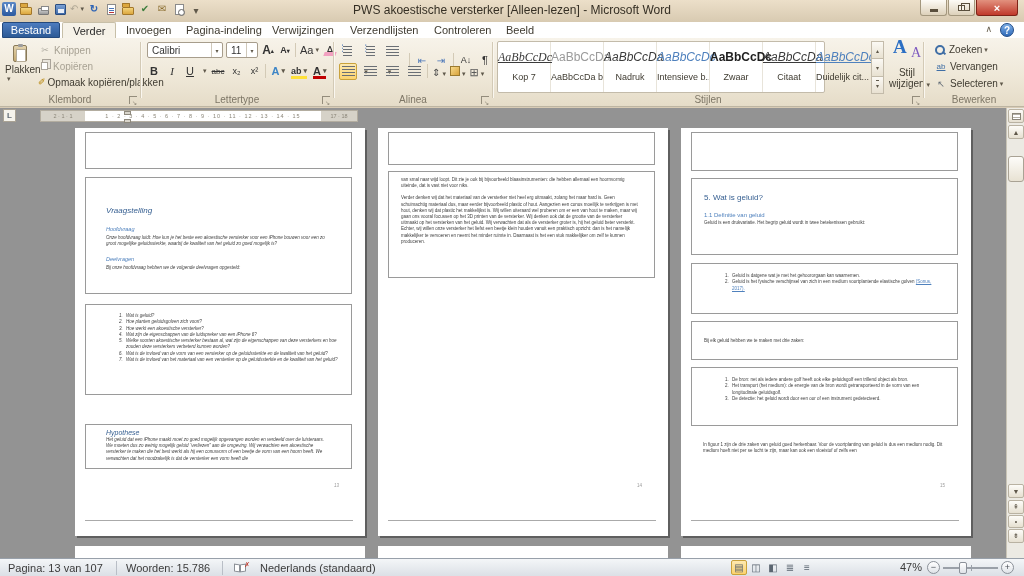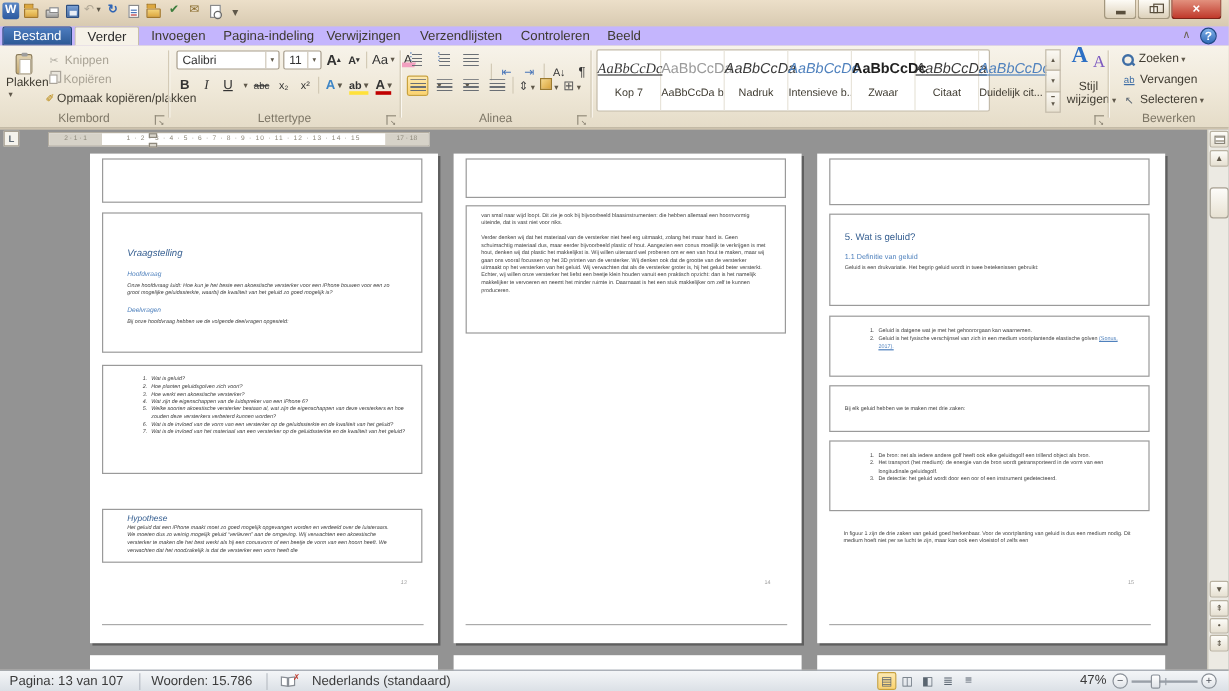--- a/index.html
+++ b/index.html
@@ -37,21 +37,21 @@
     border:1px solid #a3977e; border-top:0; border-radius:0 0 3px 3px; margin-left:1px;
     background:linear-gradient(#fdfbf6,#ddd1ba); }
   .wb-min { width:27px; } .wb-min i { width:8px; height:3px; background:#5a4f3d; margin-top:5px; }
   .wb-restore { width:27px; position:relative; }
   .wb-restore i { width:7px; height:6px; border:1px solid #5a4f3d; background:#f7f3ea; position:relative; }
   .wb-restore i:before { content:""; position:absolute; top:-3px; left:2px; width:7px; height:6px; border:1px solid #5a4f3d; }
   .wb-close { width:42px; background:linear-gradient(#e2917e,#c0392b); border-color:#7e2318;
     color:#fff; font-size:11px; font-weight:bold; }
 
   
-  .tabrow { position:absolute; top:22px; left:0; right:0; height:16px; background:#c4b5fd; }
+  .tabrow { position:absolute; top:22px; left:0; right:0; height:16px; background:#ffffff; }
   .tab { position:absolute; top:0; height:16px; padding:0 10px; font-size:11px; color:#3e3a30;
     display:flex; align-items:center; }
   .tab-file { left:2px; width:58px; justify-content:center; color:#fff;
     background:linear-gradient(#4d7cbf,#2d5a96); border:1px solid #24497c; border-radius:2px 2px 0 0; }
   .tab-active { background:#f6f2e8; border:1px solid #c7bfa8; border-bottom:0; border-radius:2px 2px 0 0; color:#2b2b2b; }
   .ribbon-min { position:absolute; right:32px; top:2px; font-size:9px; color:#6b6352; }
   .help-btn { position:absolute; right:10px; top:1px; width:14px; height:14px; border-radius:50%;
     background:linear-gradient(#7fb0e8,#2f6ab8); color:#fff; font-size:10px; font-weight:bold;
     display:flex; align-items:center; justify-content:center; border:1px solid #1f4a85; }
 
@@ -234,20 +234,21 @@
       <span class="qi qi-folder">
           <i></i>
         </span>
       <span class="qi qi-check">✔</span>
       <span class="qi qi-mail">✉</span>
       <span class="qi qi-prev">
           <i></i>
         </span>
       <span class="qi qi-more"><b></b>▾</span>
     </div>
+    <div class="title-text">PWS akoestische versterker [Alleen-lezen] - Microsoft Word</div>
     <div class="winbtns">
       <div class="wb wb-min">
           <i></i>
         </div>
       <div class="wb wb-restore">
           <i></i>
         </div>
       <div class="wb wb-close">×</div>
     </div>
   </div>
@@ -287,21 +288,21 @@
           <span>Opmaak kopiëren/plakken</span>
         </div>
       </div>
       <div class="glabel">Klembord</div>
       <span class="launcher"></span>
     </div>
     <div class="gsep" style="left:140px"></div>
 
     <div class="grp" style="left:141px;width:192px">
       <div class="ft-row1">
-        <span class="combo" style="width:86px">
+        <span class="combo" style="width:76px">
           <span>Calibri</span>
             <span class="arr">▾</span>
         </span>
         <span class="combo" style="width:32px">
           <span>11</span>
             <span class="arr">▾</span>
         </span>
         <span class="tbtn" style="font-size:12px;font-weight:bold">
             <span>A</span>
             <sup style="font-size:6px">▴</sup>
@@ -424,20 +425,21 @@
             <b>▾</b>
           </div>
       </div>
       <div class="chgstyle">
         <span class="aa-ic">
             <b>A</b>
             <i>A</i>
           </span>
         <span>Stijl wijzigen</span><span class="dd">▾</span>
       </div>
+      <div class="glabel">Stijlen</div>
       <span class="launcher"></span>
     </div>
     <div class="gsep" style="left:923px"></div>
 
     <div class="grp" style="left:924px;width:100px">
       <div class="bw-item" style="top:4px">
         <span class="mag"></span>
         <span>Zoeken</span>
           <span class="dd">▾</span>
       </div>

